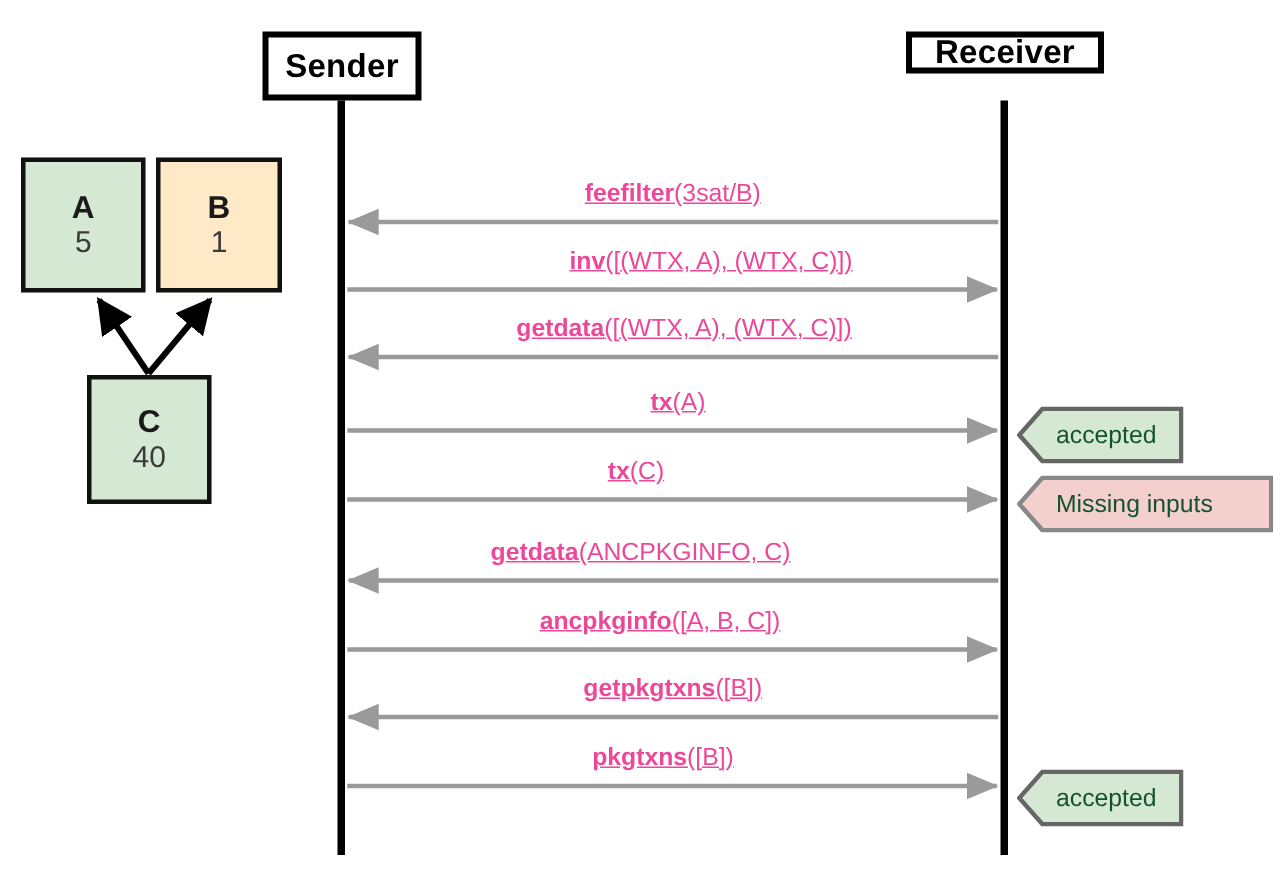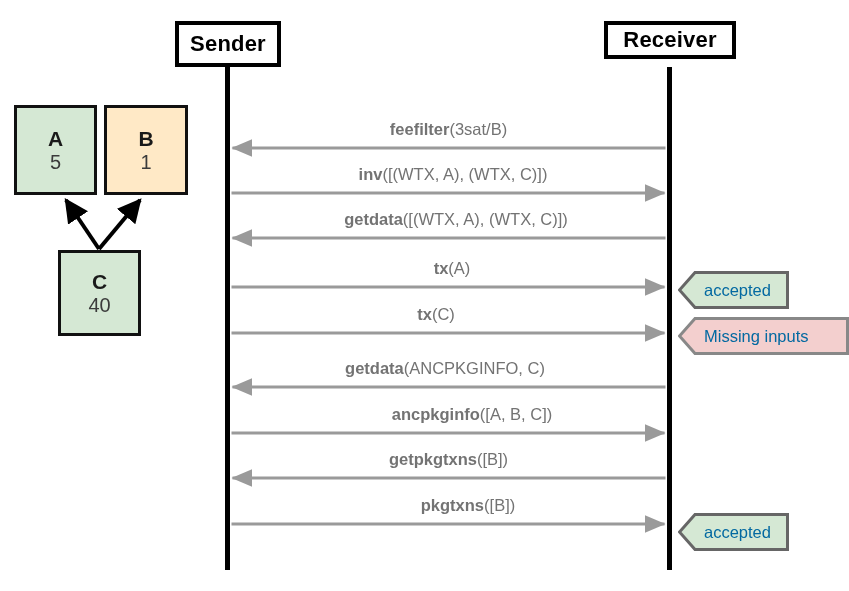--- a/index.html
+++ b/index.html
@@ -24,21 +24,21 @@
     border: 4px solid #000000;
     display: flex;
     align-items: center;
     justify-content: center;
     font-weight: bold;
     font-size: 22px;
     color: #000000;
     letter-spacing: 0.2px;
   }
   #participant-sender { left: 175px; top: 21px; width: 106px; height: 46px; }
-  #participant-receiver { left: 604px; top: 21px; width: 132px; height: 38px; }
+  #participant-receiver { left: 604px; top: 21px; width: 132px; height: 28px; }
 
   
   .lifeline {
     position: absolute;
     width: 5px;
     background: #000000;
     top: 67px;
     height: 503px;
   }
   #lifeline-sender { left: 225px; }
@@ -76,36 +76,37 @@
     top: 0;
     width: 849px;
     height: 591px;
     pointer-events: none;
   }
 
   
   .msg-label {
     position: absolute;
     font-size: 16.5px;
-    color: #737373;
+    color: #ec4899;
     white-space: nowrap;
     transform: translateX(-50%);
     text-align: center;
+    text-decoration: underline;
   }
   .msg-label .cmd { font-weight: bold; }
   .msg-label .arg { font-weight: normal; }
 
   
   .status-note {
     position: absolute;
     display: flex;
     align-items: center;
     box-sizing: border-box;
     font-size: 16.5px;
-    color: #0369a1;
+    color: #14532d;
     padding-left: 26px;
     padding-right: 12px;
     white-space: nowrap;
   }
   .status-note > span { position: relative; z-index: 2; }
   .status-note .note-shape {
     position: absolute;
     left: 0; top: 0; right: 0; bottom: 0;
     z-index: 1;
   }
@@ -165,28 +166,28 @@
         <line x1="231.5" y1="333" x2="664.5" y2="333" stroke="#9a9a9a" stroke-width="3" marker-end="url(#msg-head-right)"></line>
         <line x1="665.5" y1="387" x2="232.5" y2="387" stroke="#9a9a9a" stroke-width="3" marker-end="url(#msg-head-left)"></line>
         <line x1="231.5" y1="433" x2="664.5" y2="433" stroke="#9a9a9a" stroke-width="3" marker-end="url(#msg-head-right)"></line>
         <line x1="665.5" y1="478" x2="232.5" y2="478" stroke="#9a9a9a" stroke-width="3" marker-end="url(#msg-head-left)"></line>
         <line x1="231.5" y1="524" x2="664.5" y2="524" stroke="#9a9a9a" stroke-width="3" marker-end="url(#msg-head-right)"></line>
       </g>
   </svg>
 
   <div id="msg-labels">
       <div class="msg-label" style="left: 448.5px; top: 120px;"><span class="cmd">feefilter</span><span class="arg">(3sat/B)</span></div>
-      <div class="msg-label" style="left: 453px; top: 165px;"><span class="cmd">inv</span><span class="arg">([(WTX, A), (WTX, C)])</span></div>
+      <div class="msg-label" style="left: 474px; top: 165px;"><span class="cmd">inv</span><span class="arg">([(WTX, A), (WTX, C)])</span></div>
       <div class="msg-label" style="left: 456px; top: 210px;"><span class="cmd">getdata</span><span class="arg">([(WTX, A), (WTX, C)])</span></div>
       <div class="msg-label" style="left: 452px; top: 259px;"><span class="cmd">tx</span><span class="arg">(A)</span></div>
-      <div class="msg-label" style="left: 436px; top: 305px;"><span class="cmd">tx</span><span class="arg">(C)</span></div>
-      <div class="msg-label" style="left: 445px; top: 359px;"><span class="cmd">getdata</span><span class="arg">(ANCPKGINFO, C)</span></div>
-      <div class="msg-label" style="left: 472px; top: 405px;"><span class="cmd">ancpkginfo</span><span class="arg">([A, B, C])</span></div>
+      <div class="msg-label" style="left: 424px; top: 305px;"><span class="cmd">tx</span><span class="arg">(C)</span></div>
+      <div class="msg-label" style="left: 427px; top: 359px;"><span class="cmd">getdata</span><span class="arg">(ANCPKGINFO, C)</span></div>
+      <div class="msg-label" style="left: 440px; top: 405px;"><span class="cmd">ancpkginfo</span><span class="arg">([A, B, C])</span></div>
       <div class="msg-label" style="left: 448.5px; top: 450px; text-align: right;"><span class="cmd">getpkgtxns</span><span class="arg">([B])</span></div>
-      <div class="msg-label" style="left: 468px; top: 496px;"><span class="cmd">pkgtxns</span><span class="arg">([B])</span></div>
+      <div class="msg-label" style="left: 442px; top: 496px;"><span class="cmd">pkgtxns</span><span class="arg">([B])</span></div>
     </div>
 
   <div id="status-notes">
       <div class="status-note" style="left: 678px; top: 271px; width: 111px; height: 38px;">
         <svg class="note-shape" viewBox="0 0 111 38" preserveAspectRatio="none">
           <polygon points="17,1.5 109.5,1.5 109.5,36.5 17,36.5 1.5,19" fill="#d5e8d4" stroke="#666666" stroke-width="3" stroke-linejoin="miter"></polygon>
         </svg>
         <span>accepted</span>
       </div>
       <div class="status-note" style="left: 678px; top: 317px; width: 171px; height: 38px; text-align: center;">

